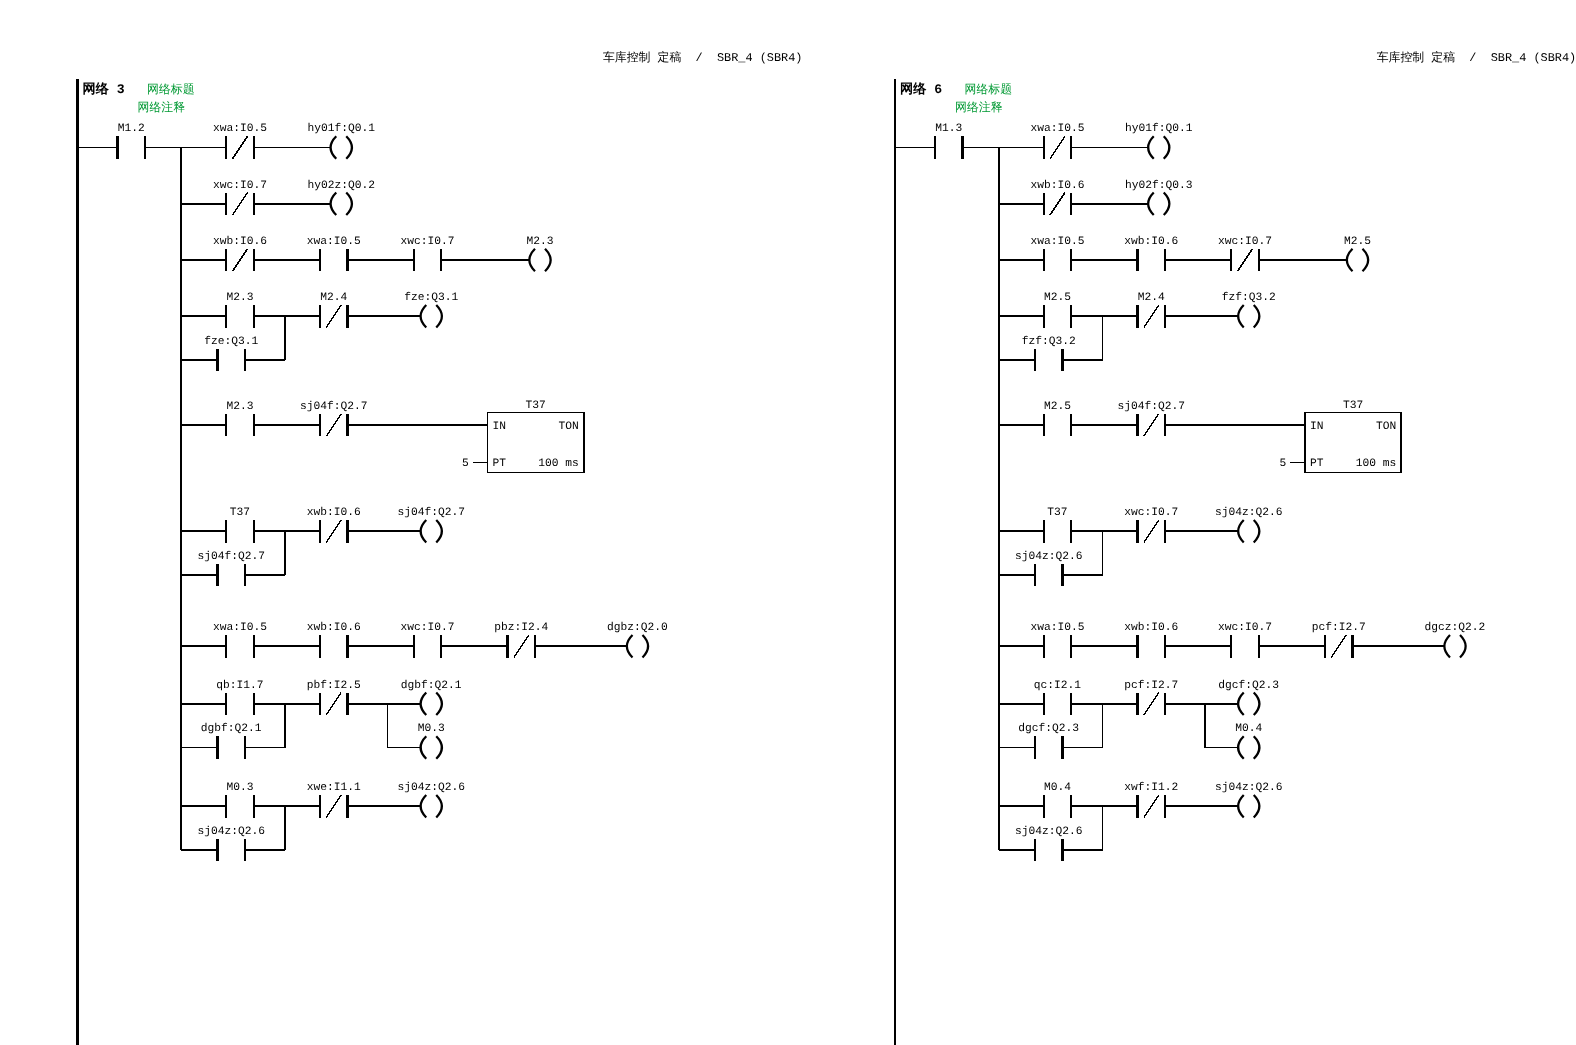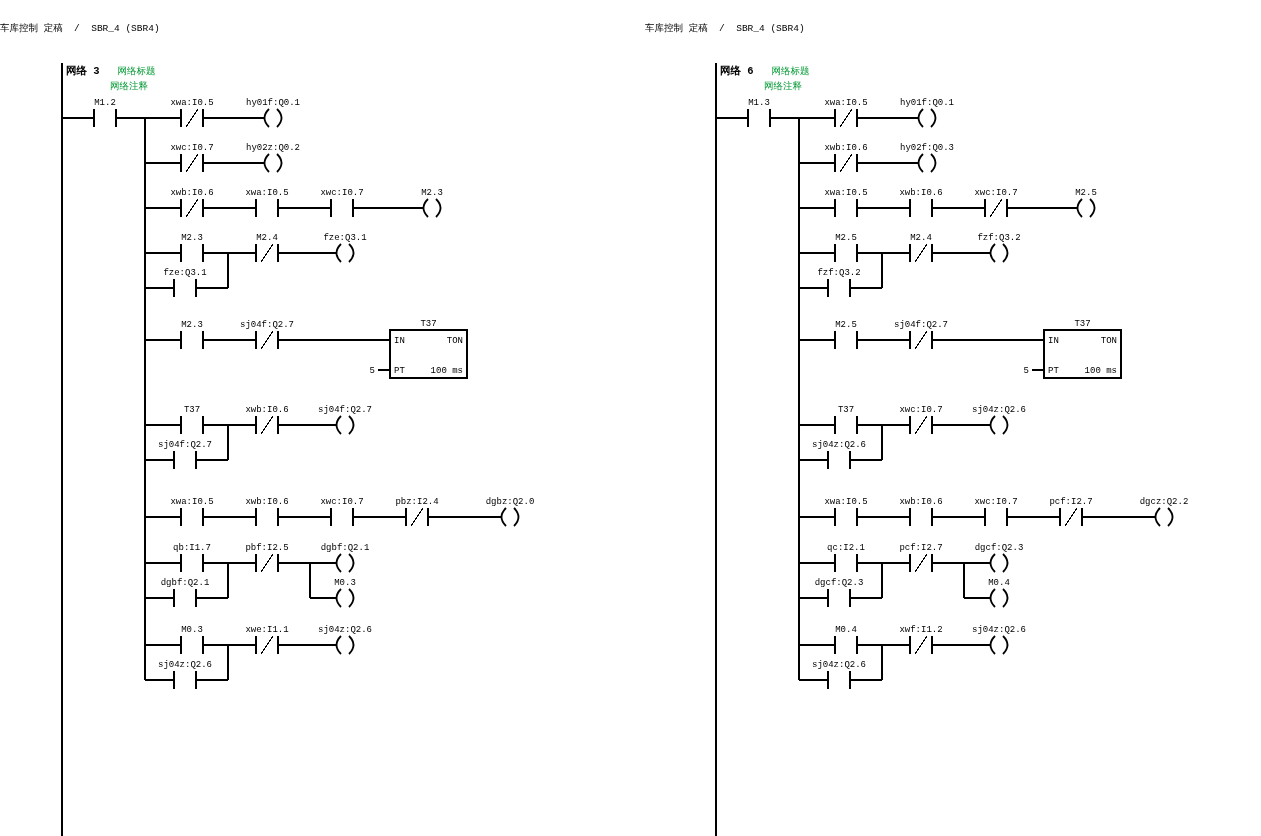--- a/index.html
+++ b/index.html
@@ -1,18 +1,18 @@
 <!DOCTYPE html>
 <html><head>
 <meta charset="utf-8">
 <style>
   html,body{margin:0;padding:0;background:#ffffff;}
   #canvas{position:relative;width:1261px;height:836px;background:#ffffff;overflow:hidden;
           font-family:"Liberation Mono","DejaVu Sans Mono",monospace;color:#000;}
-  .page-header{position:absolute;top:22px;font-size:9.5px;text-align:left;white-space:pre;}
+  .page-header{position:absolute;top:40px;font-size:9.5px;text-align:right;white-space:pre;}
   #hdr-left{left:0;width:642px;}
   #hdr-right{left:645px;width:616px;}
   .net-caption{position:absolute;font-size:10.5px;white-space:nowrap;}
   .net-name{font-weight:bold;color:#000;}
   .net-title{color:#009933;margin-left:18px;font-weight:normal;font-size:9.5px;}
   .net-comment{position:absolute;font-size:9.5px;color:#009933;margin-left:44px;}
   #ladder{position:absolute;left:0;top:0;shape-rendering:crispEdges;}
   #ladder text{font-family:"Liberation Mono","DejaVu Sans Mono",monospace;font-size:9px;fill:#000;shape-rendering:auto;}
 </style>
 </head>

